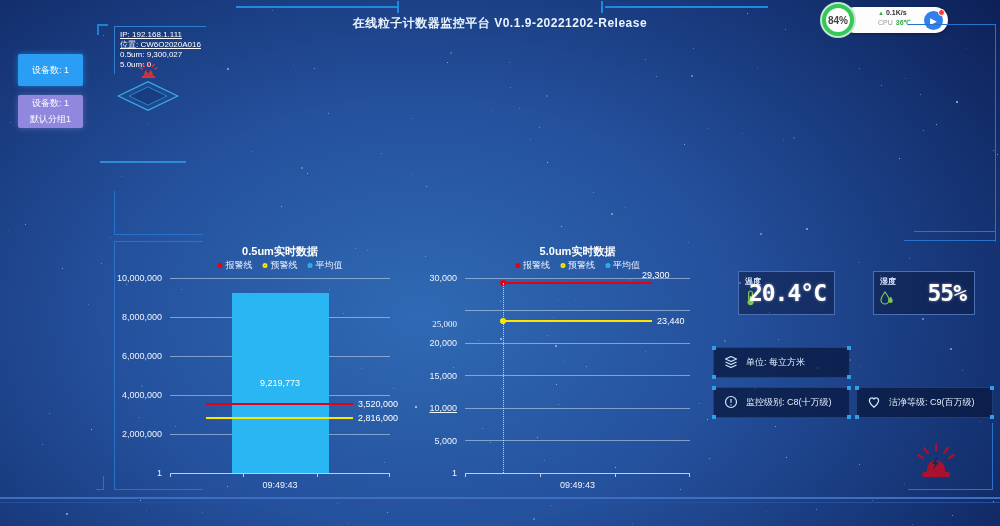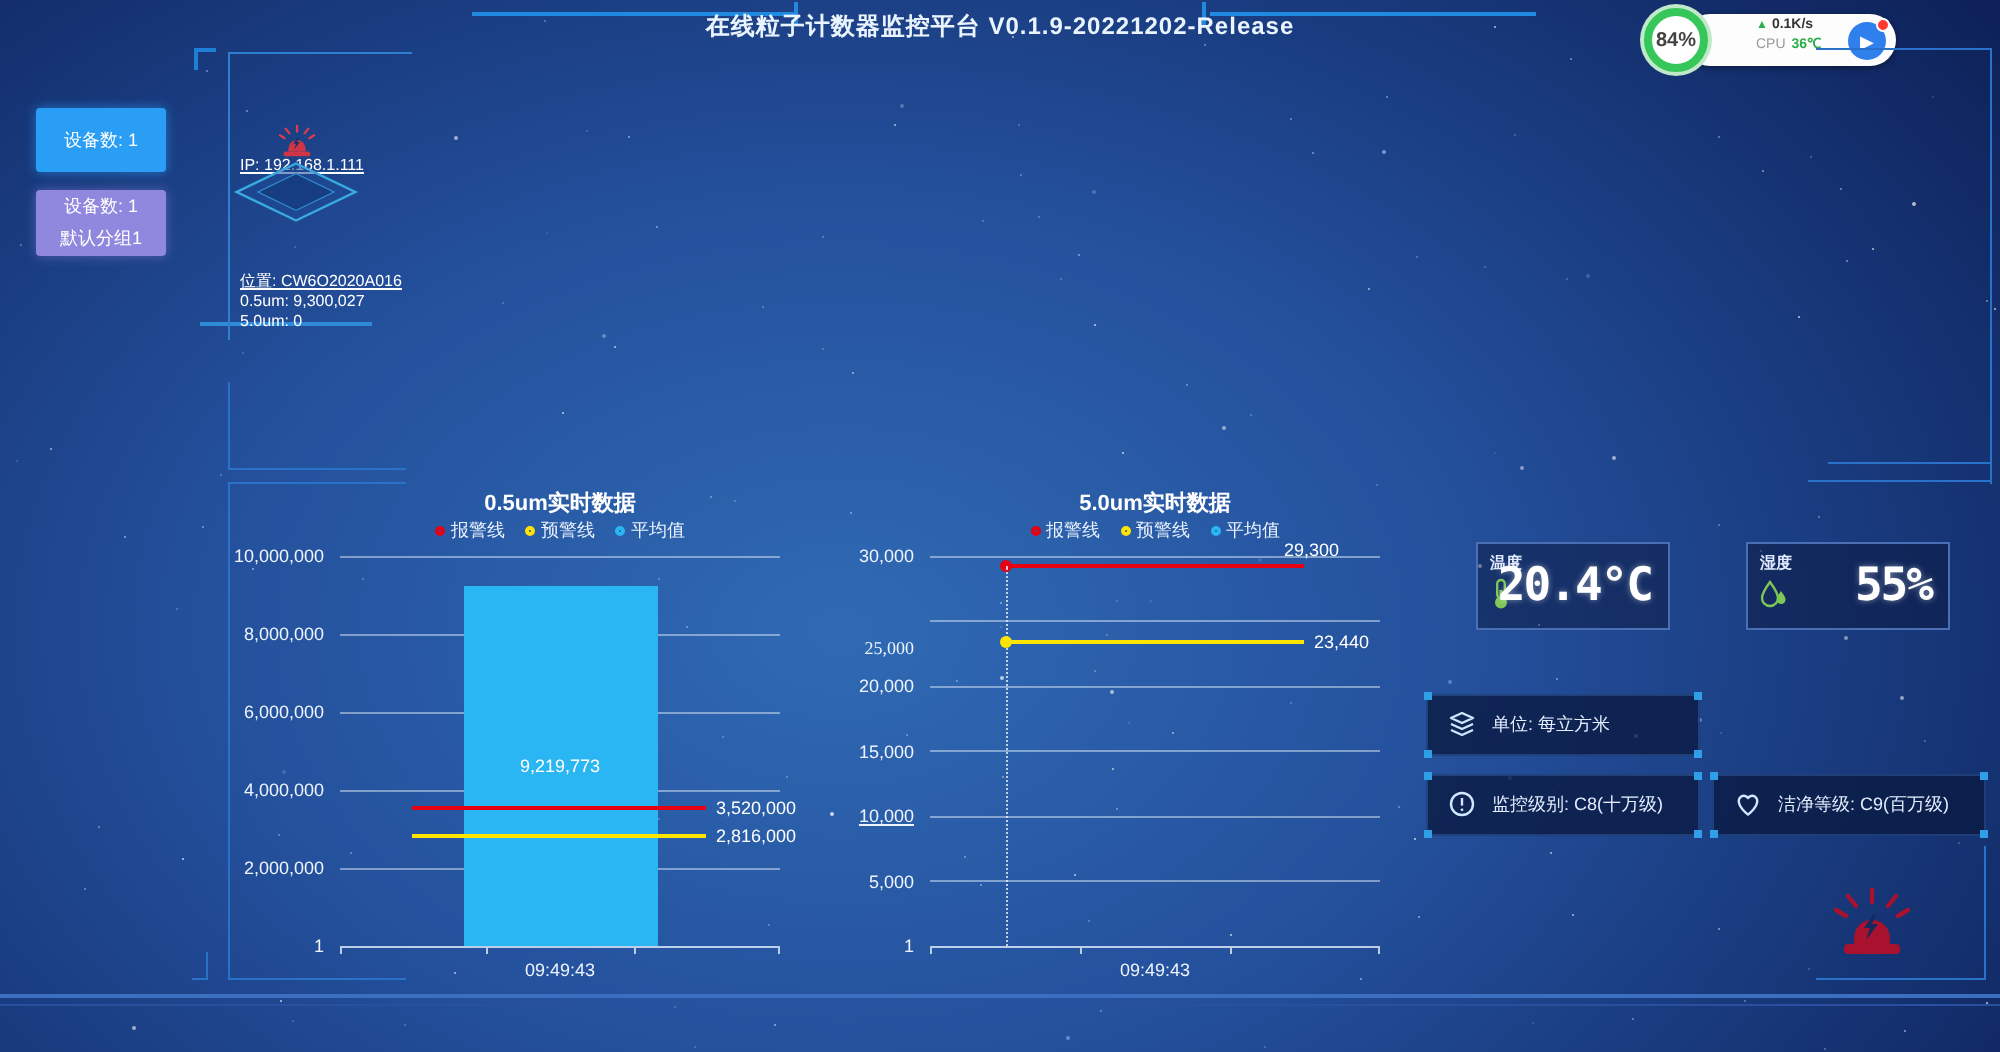--- a/index.html
+++ b/index.html
@@ -8,35 +8,35 @@
     position:relative;width:1000px;height:526px;overflow:hidden;
     font-family:"Liberation Sans",sans-serif;color:#eef5ff;
     background:
       radial-gradient(ellipse 900px 620px at 42% 60%, #306ab4 0%, #24509c 35%, #163576 62%, #0c1d52 85%, #081540 100%);
   }
   .starfield{position:absolute;inset:0;pointer-events:none;}
   .star{position:absolute;border-radius:50%;background:#fff;}
   .line{position:absolute;background:#2a72c9;}
   .bline{position:absolute;background:#1f8ae0;}
   
-  .page-title{position:absolute;left:0;right:0;top:5px;text-align:center;font-size:12px;font-weight:bold;color:#eaf4ff;letter-spacing:0.5px;}
+  .page-title{position:absolute;left:0;right:0;top:15px;text-align:center;font-size:12px;font-weight:bold;color:#eaf4ff;letter-spacing:0.5px;}
   
   .sys-widget{position:absolute;left:822px;top:4px;height:32px;}
   .sw-pill{position:absolute;left:20px;top:3px;width:106px;height:26px;background:#fdfdfd;border-radius:13px;box-shadow:0 1px 3px rgba(0,0,0,.4);}
   .battery-ring{position:absolute;left:0;top:0;width:32px;height:32px;border-radius:50%;background:#fff;border:4px solid #35c759;box-shadow:0 0 0 2px #bfe9c8;display:flex;align-items:center;justify-content:center;font-size:10px;font-weight:bold;color:#444;z-index:2;}
   .sw-mid{position:absolute;left:56px;top:4px;width:46px;font-size:7px;line-height:9px;color:#555;}
   .sw-row1 .up-arrow{color:#2fae4d;font-size:6px;margin-right:2px;}
   .sw-row1 span{color:#333;font-weight:bold;}
   .sw-row2 .cpu-lab{color:#999;}
   .sw-row2 .cpu-temp{color:#2fae4d;font-weight:bold;margin-left:3px;}
   .sw-app{position:absolute;left:102px;top:7px;width:19px;height:19px;border-radius:50%;background:#2f80ed;color:#fff;font-size:9px;display:flex;align-items:center;justify-content:center;}
   .sw-dot{position:absolute;right:-2px;top:-2px;width:7px;height:7px;border-radius:50%;background:#ff3b30;border:1px solid #fff;}
   
   .dev-info{position:absolute;left:114px;top:26px;width:92px;padding:3px 0 4px 5px;border-left:1px solid #2f7fd0;border-top:1px solid #2f7fd0;font-size:8px;line-height:10px;color:#fff;}
-  .dev-info .u{text-decoration:underline;margin-top:48px;}
+  .dev-info .u{text-decoration:underline;}
   .corner-tl{position:absolute;left:97px;top:24px;width:11px;height:11px;border-left:2px solid #1f7fd6;border-top:2px solid #1f7fd6;}
   
   .platform{position:absolute;left:126px;top:74px;width:44px;height:44px;transform:scaleY(0.48) rotate(45deg);border:2px solid #39a9e0;background:rgba(30,75,150,.55);}
   .platform-inner{position:absolute;inset:6px;border:1px solid #2f8fd0;background:rgba(20,55,120,.6);}
   .mini-siren{position:absolute;left:139px;top:62px;}
   
   .btn-dev{position:absolute;left:18px;top:54px;width:65px;height:32px;background:#2a9df4;border-radius:2px;display:flex;align-items:center;justify-content:center;font-size:9px;color:#fff;box-shadow:0 0 6px rgba(42,157,244,.6);}
   .btn-group{position:absolute;left:18px;top:95px;width:65px;height:33px;background:#8f88de;border-radius:2px;display:flex;flex-direction:column;align-items:center;justify-content:center;gap:3px;font-size:9px;color:#fff;box-shadow:0 0 6px rgba(143,136,222,.5);}
   
   .chart{position:absolute;}

